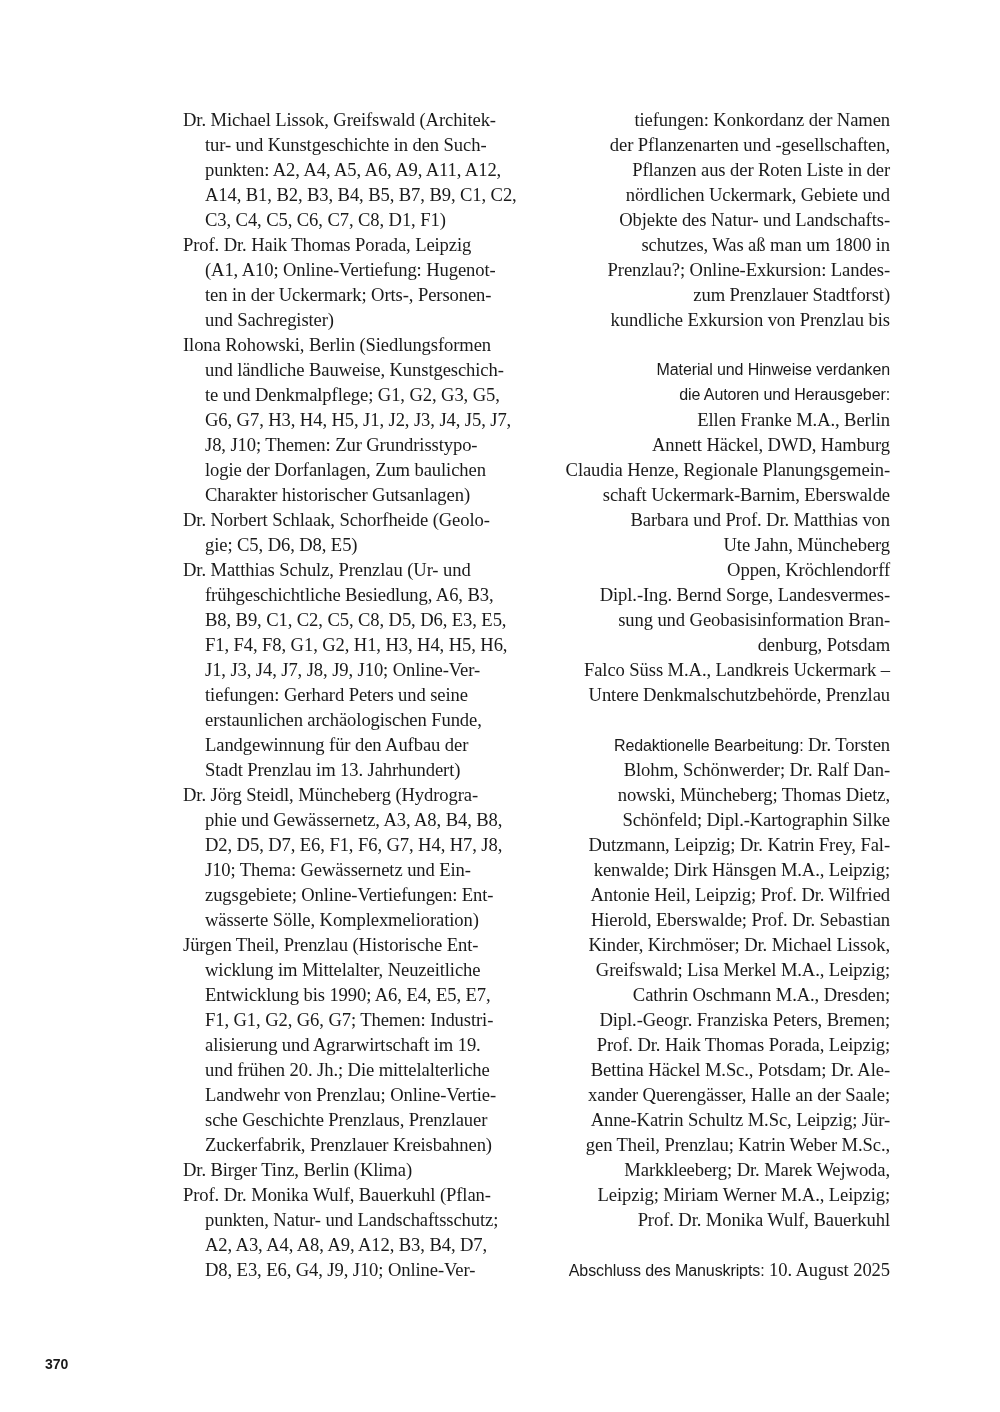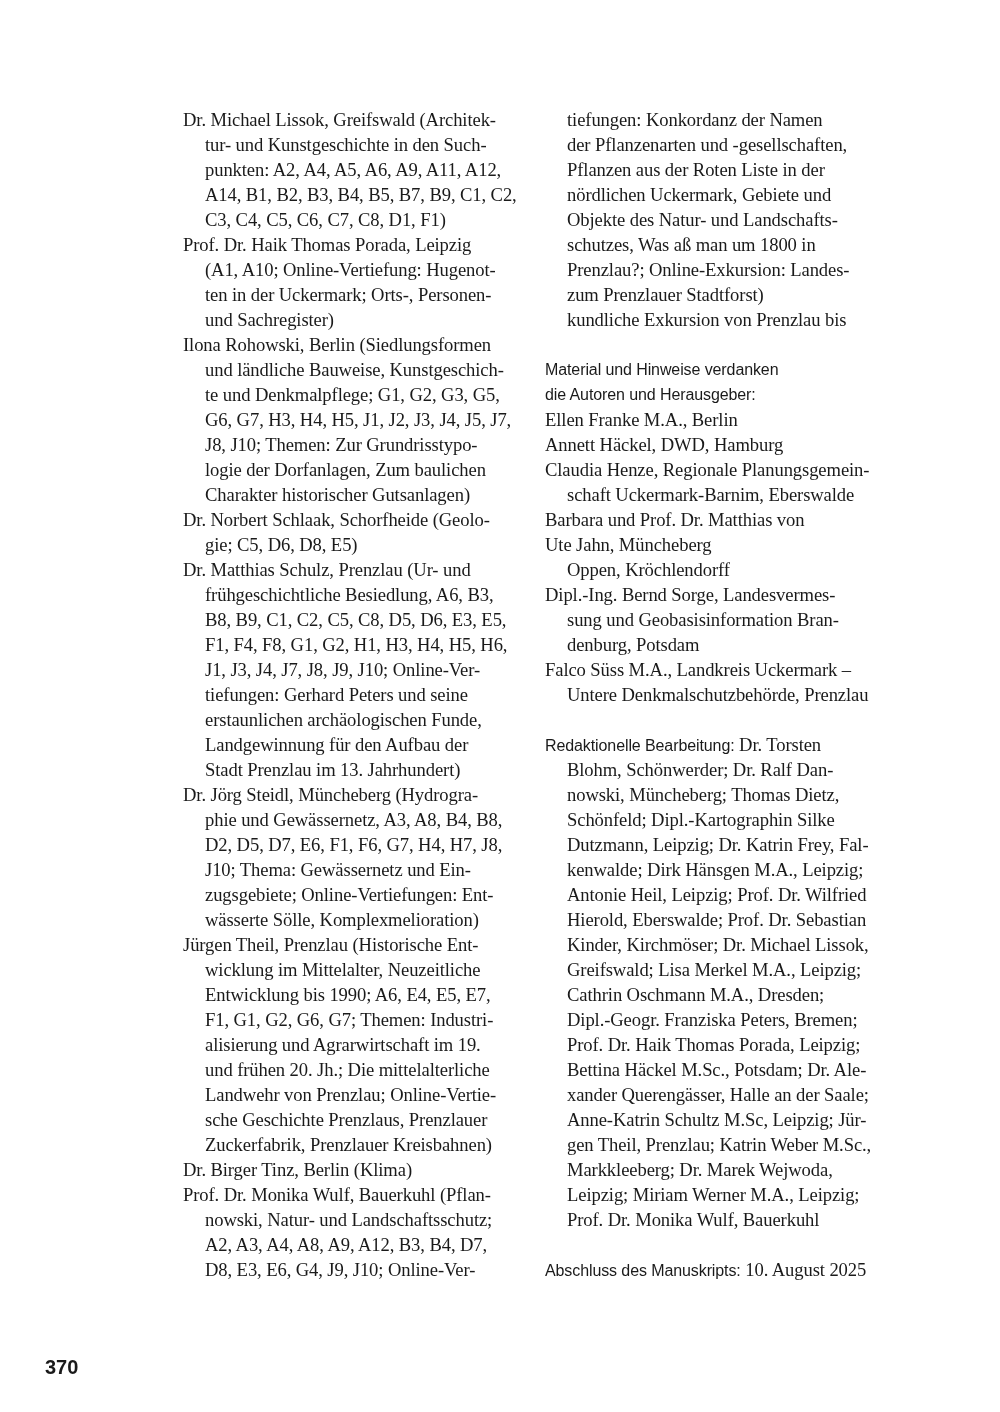--- a/index.html
+++ b/index.html
@@ -1,38 +1,38 @@
 <!DOCTYPE html>
 <html><head>
 <meta charset="utf-8">
 <style>
   html, body { margin: 0; padding: 0; background: #ffffff; }
   body { width: 1000px; height: 1412px; position: relative; overflow: hidden; color: #1a1a1a; }
   .col { position: absolute; top: 107px; }
   .col-left { left: 183px; width: 352px; }
-  .col-right { left: 545px; width: 345px; }
+  .col-right { left: 545px; width: 345px; text-align: right; }
   .line {
     font-family: "Liberation Serif", "DejaVu Serif", serif;
     font-size: 18.6px;
     line-height: 25px;
     height: 25px;
     white-space: nowrap;
     letter-spacing: -0.1px;
   }
   .indent { padding-left: 22px; }
   .sans {
     font-family: "Liberation Sans", "DejaVu Sans", sans-serif;
     font-size: 16px;
     font-weight: 500;
   }
   .gap { height: 25px; }
   .page-number {
     position: absolute; left: 45px; top: 1356px;
     font-family: "Liberation Sans", "DejaVu Sans", sans-serif;
-    font-size: 20px; font-weight: bold; color: #1a1a1a;
+    font-size: 14px; font-weight: bold; color: #1a1a1a;
   }
 </style>
 </head>
 <body>
 
 <div class="col col-left">
 
   <div>
     <div class="line">Dr. Michael Lissok, Greifswald (Architek-</div>
     <div class="line indent">tur- und Kunstgeschichte in den Such-</div>
@@ -95,21 +95,21 @@
     <div class="line indent">sche Geschichte Prenzlaus, Prenzlauer</div>
     <div class="line indent">Zuckerfabrik, Prenzlauer Kreisbahnen)</div>
   </div>
 
   <div>
     <div class="line">Dr. Birger Tinz, Berlin (Klima)</div>
   </div>
 
   <div>
     <div class="line">Prof. Dr. Monika Wulf, Bauerkuhl (Pflan-</div>
-    <div class="line indent">nowski, Natur- und Landschaftsschutz;</div>
+    <div class="line indent">punkten, Natur- und Landschaftsschutz;</div>
     <div class="line indent">A2, A3, A4, A8, A9, A12, B3, B4, D7,</div>
     <div class="line indent">D8, E3, E6, G4, J9, J10; Online-Ver-</div>
   </div>
 </div>
 
 <div class="col col-right">
 
   <div>
     <div class="line indent">tiefungen: Konkordanz der Namen</div>
     <div class="line indent">der Pflanzenarten und -gesellschaften,</div>

